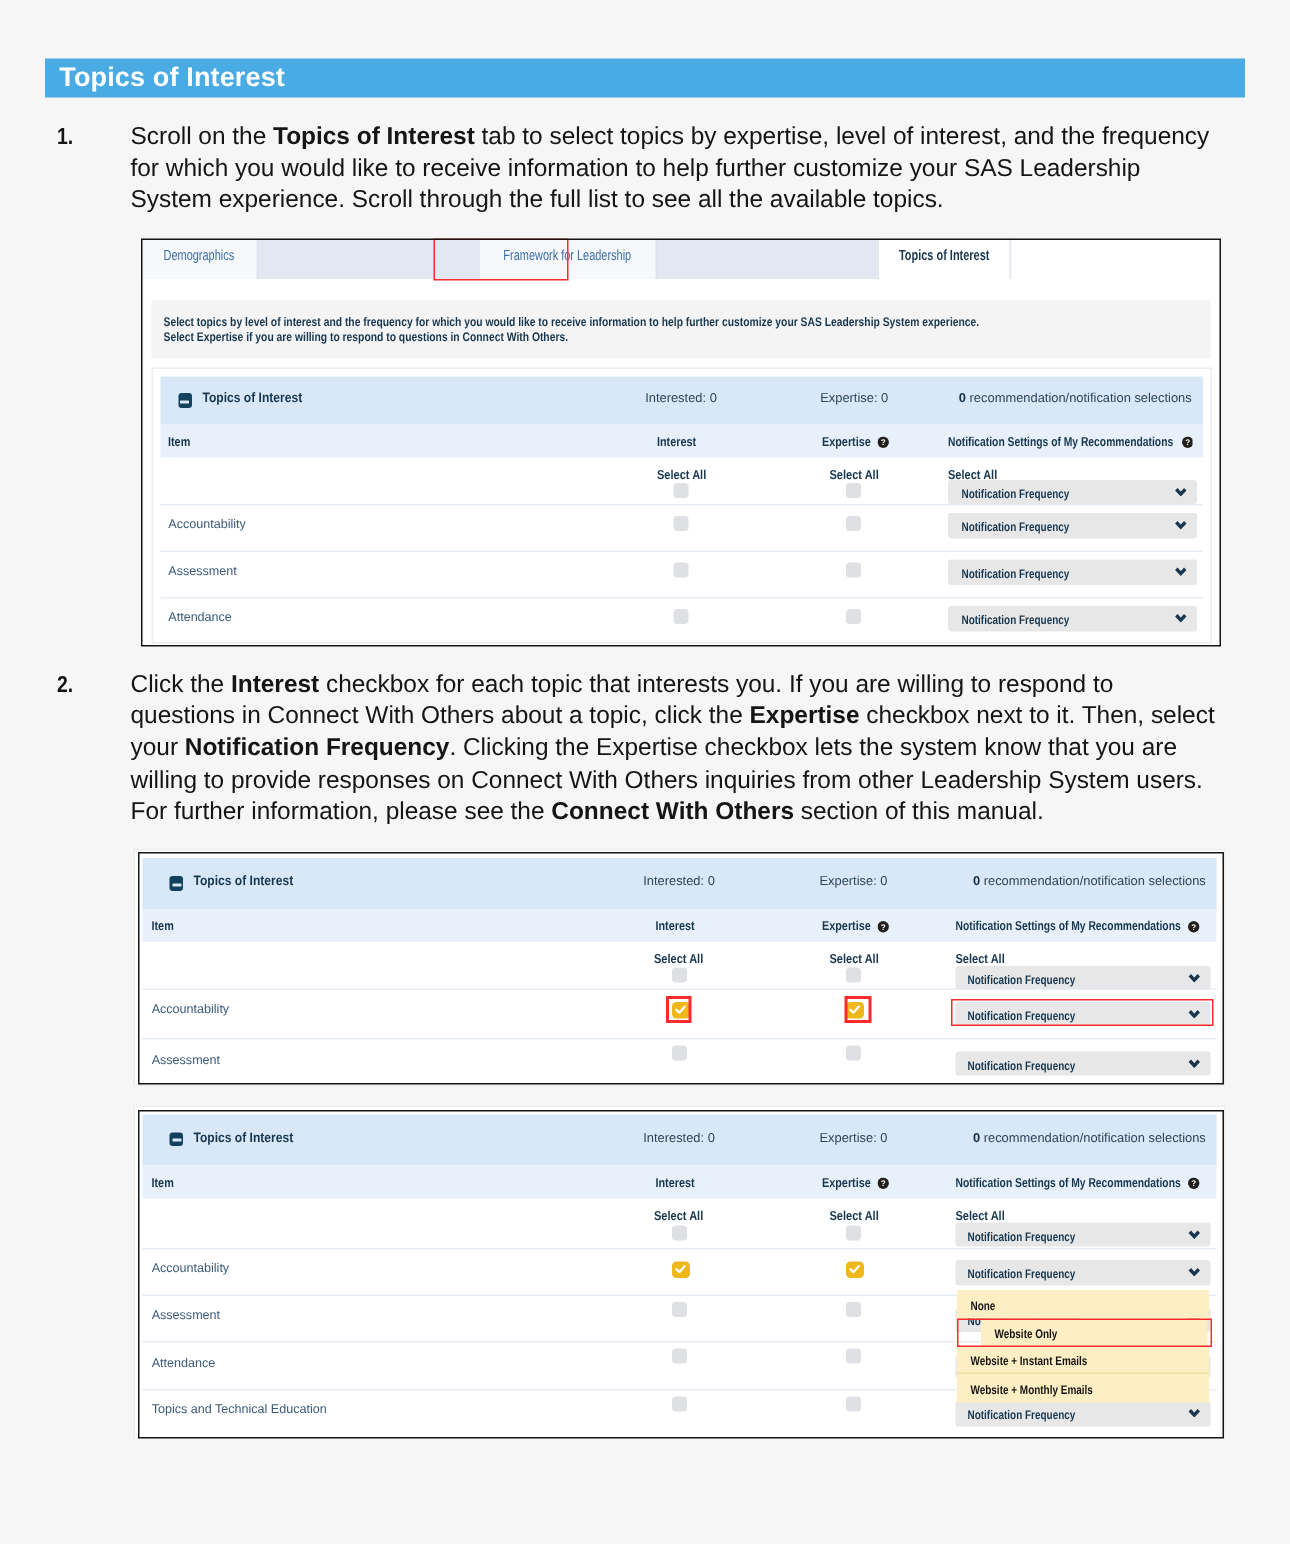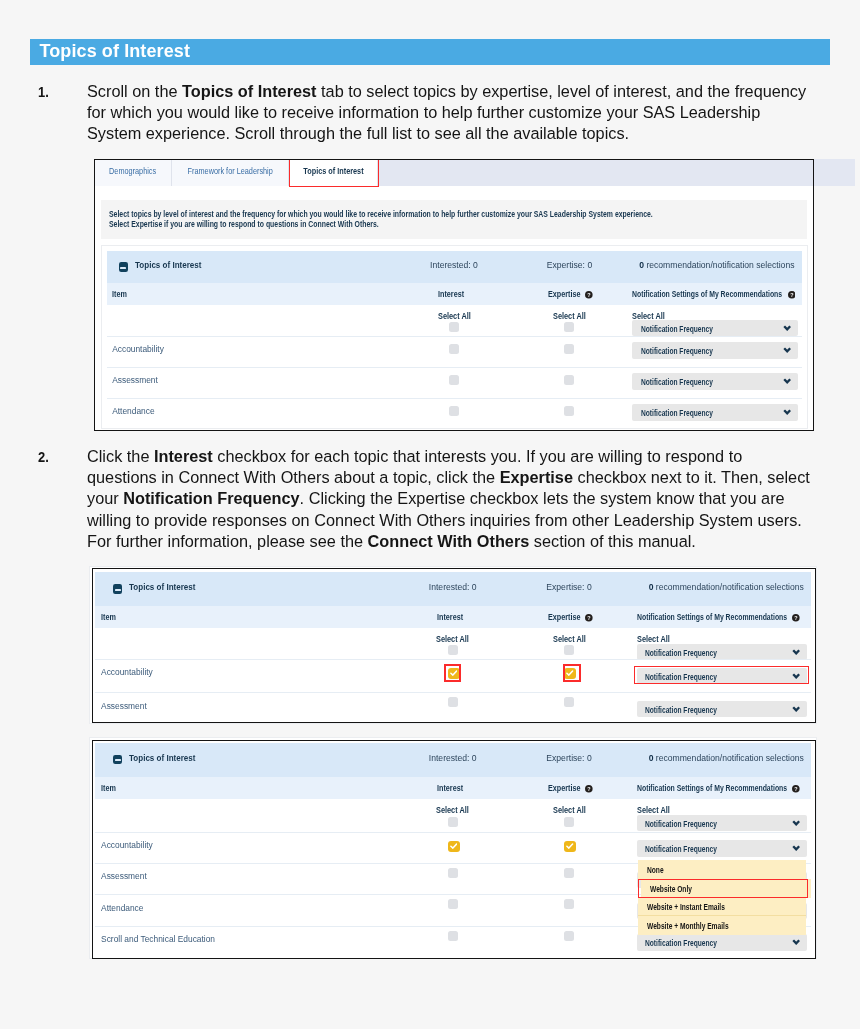--- a/index.html
+++ b/index.html
@@ -71,21 +71,21 @@
   <div class="banner">
     <span>Topics of Interest</span>
   </div>
 
   <div class="step" style="left:37px;top:81px;">
     <div class="num">1.</div>
     <div class="body" id="step1body"><span>Scroll on the </span><b>Topics of Interest</b><span> tab to select topics by expertise, level of interest, and the frequency for which you would like to receive information to help further customize your SAS Leadership System experience. Scroll through the full list to see all the available topics.</span></div>
   </div>
 
   <div class="shot" id="shot1" style="left:94.2px;top:158.8px;width:720px;height:272px;">
-    <div class="tabstrip" style="left:0px;top:0px;width:761px;height:27px;">
+    <div class="tabstrip" style="left:0px;top:0px;width:580px;height:27px;justify-content:space-between;">
       <div class="tab" style="width:77.6px">
           <span>Demographics</span>
         </div>
       <div class="tab" style="width:117.6px">
           <span>Framework for Leadership</span>
         </div>
       <div class="tab active" style="width:88.4px">
           <span>Topics of Interest</span>
         </div>
     </div>
@@ -295,35 +295,35 @@
         <span class="itemname" style="left:11.399999999999991px;top:164.70000000000005px">Attendance</span>
         <div class="cbx" style="left:357.8px;top:161.50000000000003px"></div>
         <div class="cbx" style="left:474.1px;top:161.50000000000003px"></div>
         <div class="sel" style="left:546.9px;top:165.00000000000003px;width:170.8px">
           <span class="lbl">Notification Frequency</span>
           <span class="chev"><svg width="8.4" height="6.2" viewBox="0 0 8.4 6.2">
               <path d="M1.2 1.2 L4.2 4.4 L7.2 1.2" fill="none" stroke="#17364f" stroke-width="2.3" stroke-linecap="butt" stroke-linejoin="miter"></path>
             </svg></span>
         </div>
         <div class="rowsep" style="left:5.2px;right:5.2px;top:187.60000000000005px"></div>
-        <span class="itemname" style="left:11.399999999999991px;top:196.00000000000006px">Scroll and Technical Education</span>
+        <span class="itemname" style="left:11.399999999999991px;top:196.00000000000006px">Topics and Technical Education</span>
         <div class="cbx" style="left:357.8px;top:192.80000000000004px"></div>
         <div class="cbx" style="left:474.1px;top:192.80000000000004px"></div>
         <div class="sel" style="left:546.9px;top:196.30000000000004px;width:170.8px">
           <span class="lbl">Notification Frequency</span>
           <span class="chev"><svg width="8.4" height="6.2" viewBox="0 0 8.4 6.2">
               <path d="M1.2 1.2 L4.2 4.4 L7.2 1.2" fill="none" stroke="#17364f" stroke-width="2.3" stroke-linecap="butt" stroke-linejoin="miter"></path>
             </svg></span>
         </div>
       </div>
     <div id="dropdownmenu" style="position: absolute; left: 546.9px; top: 120.5px; width: 167.2px;">
         <div class="opt" style="top:0px;left:0;width:167.20000000000005px;height:18.75px">
           <span class="lbl" style="top:4.775px">None</span>
         </div>
-        <div class="opt" style="top:18.75px;left:3px;width:170px;height:18.75px">
+        <div class="opt" style="top:18.75px;left:16px;width:151px;height:18.75px">
           <span class="lbl" style="top:4.775px">Website Only</span>
         </div>
         <div class="opt" style="top:37.5px;left:0;width:167.20000000000005px;height:18.75px;border-bottom:1px solid #f3dea1">
           <span class="lbl" style="top:4.775px">Website + Instant Emails</span>
         </div>
         <div class="opt" style="top:56.25px;left:0;width:167.20000000000005px;height:18.75px">
           <span class="lbl" style="top:4.775px">Website + Monthly Emails</span>
         </div>
       </div>
     <div class="redbox" style="left:546.2px;top:139.6px;width:170.1px;height:18.5px;border-width:1.7px;"></div>

